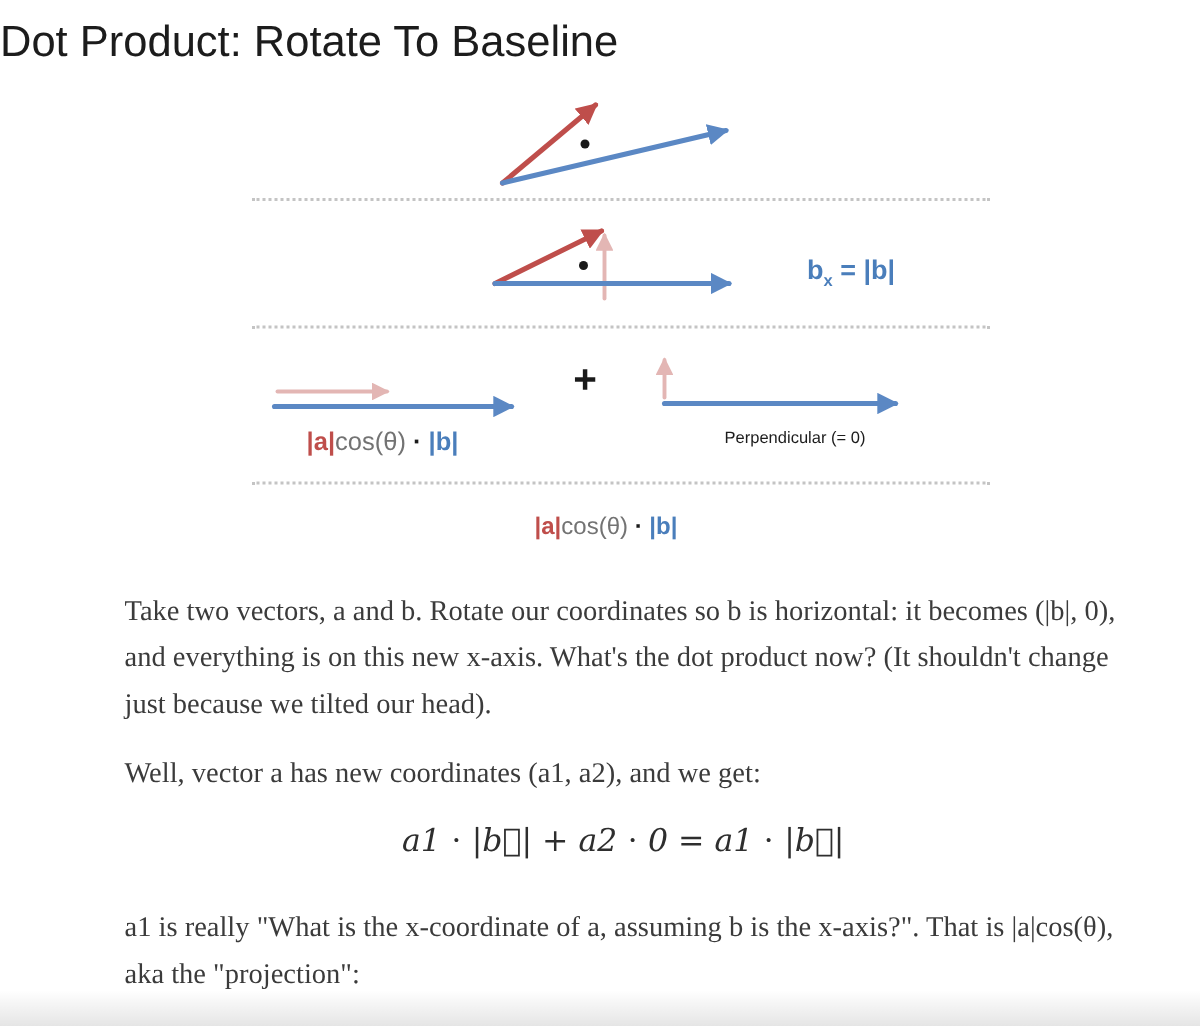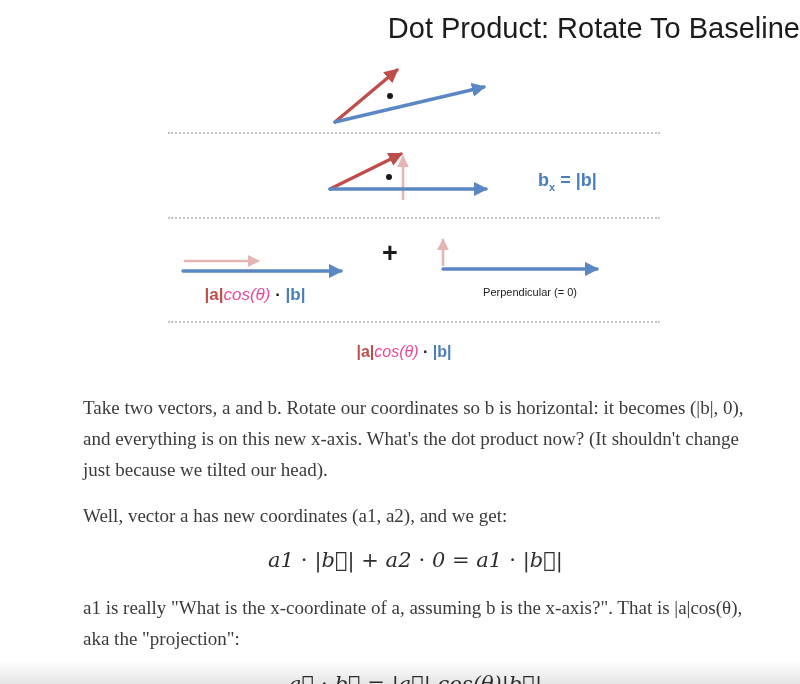--- a/index.html
+++ b/index.html
@@ -15,21 +15,21 @@
   html, body { background: #ffffff; }
   body {
     width: 800px;
     height: 684px;
     position: relative;
     overflow: hidden;
     font-family: "Liberation Sans", sans-serif;
   }
   .page-title {
     margin-top: 11px;
-    text-align: right;
+    text-align: left;
     font-family: "Liberation Sans", sans-serif;
     font-size: 29px;
     line-height: 34px;
     font-weight: 500;
     color: var(--ink);
     letter-spacing: 0px;
   }
   .diagram {
     position: relative;
     width: 696px;
@@ -59,21 +59,21 @@
   }
   .bx-label { left: 538px; top: 116px; font-size: 18px; color: var(--blue-label); }
   .bx-label sub { font-size: 11px; }
   .plus-sign {
     position: absolute; left: 360px; top: 184px; width: 60px;
     text-align: center; font-size: 27px; font-weight: 600; color: #1a1a1a;
   }
   .acos-label { left: 165px; top: 231px; width: 180px; text-align: center; font-size: 17px; }
   .result-label { left: 0; top: 289px; width: 808px; text-align: center; font-size: 16px; }
   .tok-a   { color: var(--red); font-weight: bold; }
-  .tok-cos { color: #ec4899; font-weight: normal; font-style: italic; }
+  .tok-cos { color: #737373; font-weight: normal; }
   .tok-dot { color: #1a1a1a; font-weight: bold; }
   .tok-b   { color: var(--blue-label); font-weight: bold; }
   .perp-label {
     position: absolute; left: 435px; top: 232px; width: 190px;
     text-align: center; font-size: 11px; font-weight: normal; color: #1c1c1c;
     font-family: "Liberation Sans", sans-serif;
   }
   .content {
     margin: 28px 50px 0 83px;
     width: 665px;
@@ -84,21 +84,21 @@
   }
   .content p { margin: 0 0 15px 0; }
   .content p.p2 { margin-bottom: 10px; }
   .formula {
     font-family: "DejaVu Serif", serif;
     font-style: italic;
     font-size: 21px;
     line-height: 30px;
     text-align: center;
     color: #2e2e2e;
-    margin: 14px 0 17px 0;
+    margin: 14px 0 28px 0;
   }
   .formula.last { margin: 8px 0 0 0; }
   .bottom-shade {
     position: absolute;
     left: 0; bottom: 0;
     width: 800px; height: 24px;
     background: linear-gradient(to bottom, rgba(0,0,0,0) 0%, rgba(0,0,0,0.10) 100%);
     pointer-events: none;
   }
 </style>

